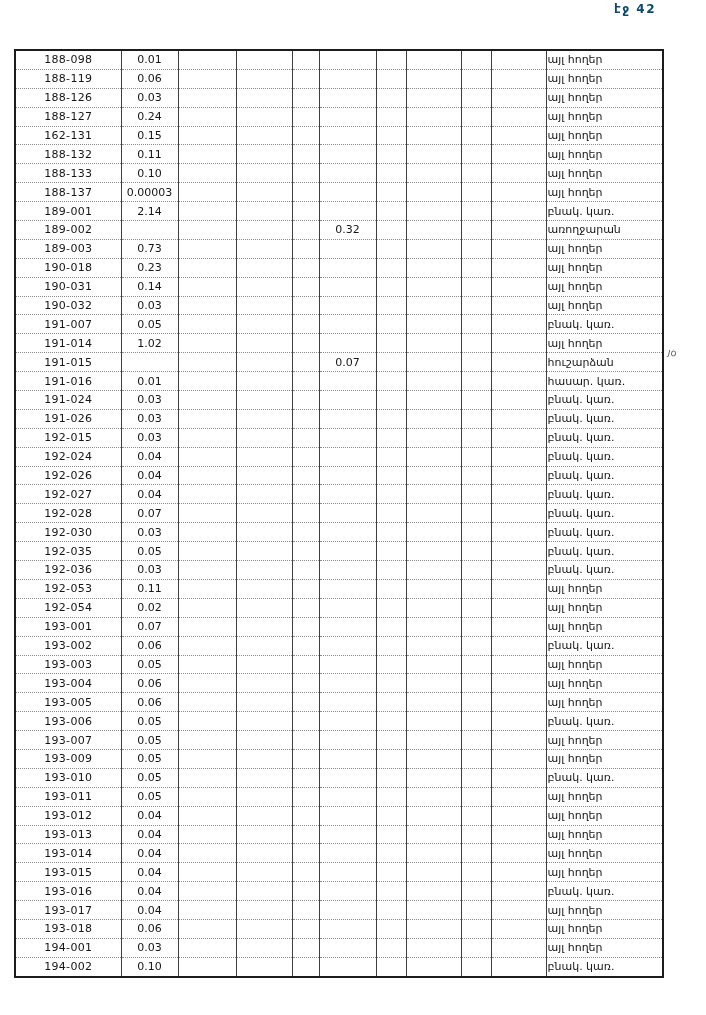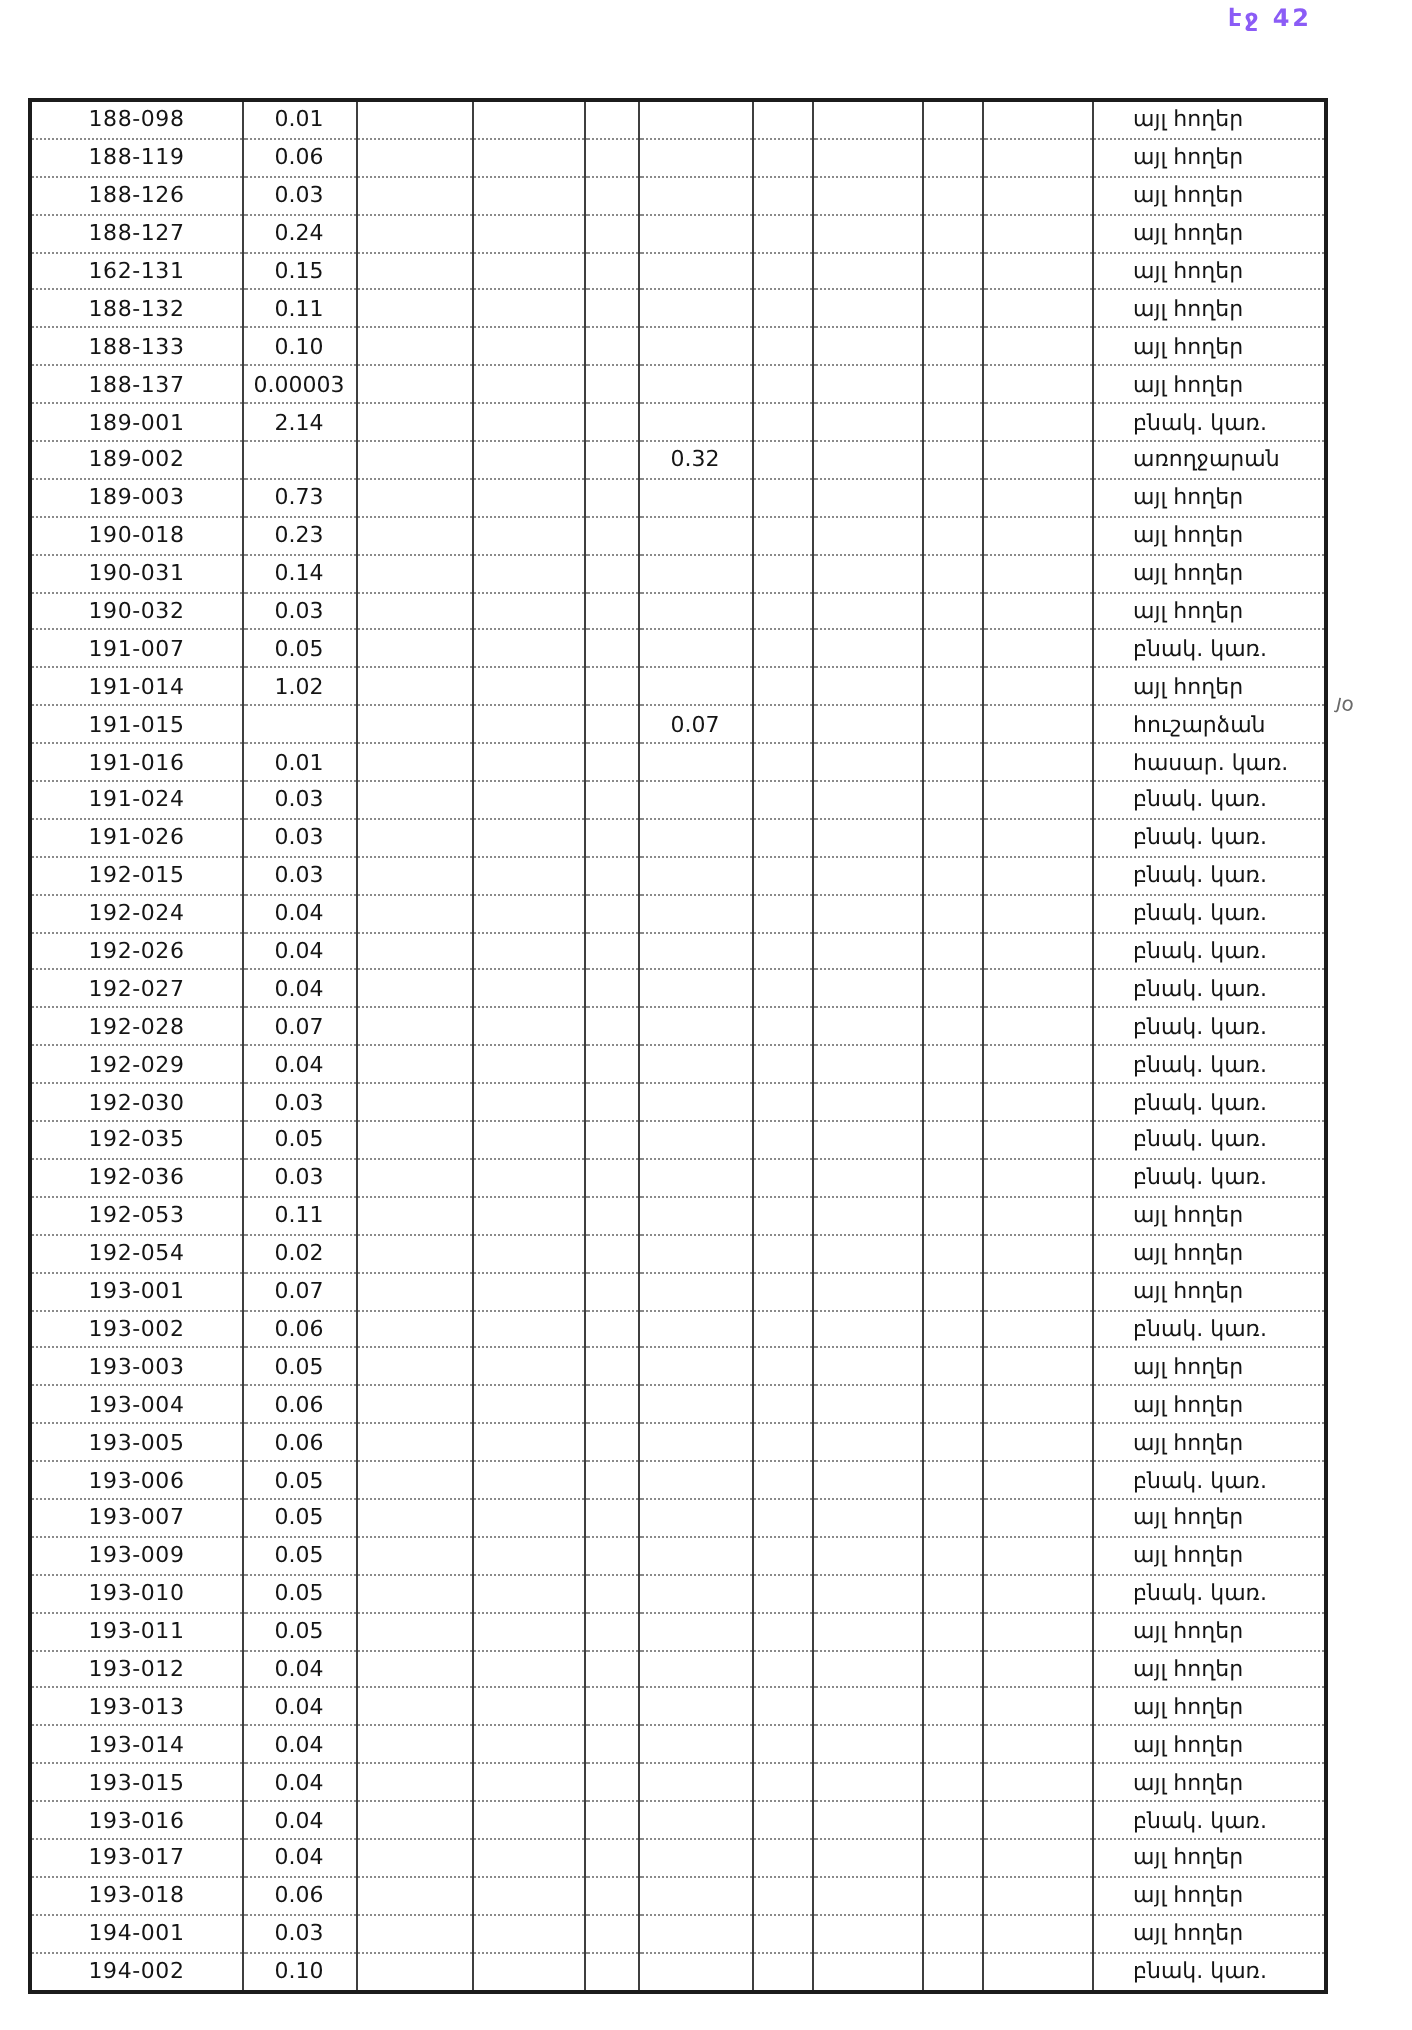--- a/index.html
+++ b/index.html
@@ -17,21 +17,21 @@
     inset: 0;
     background: #ffffff;
   }
   .page-num {
     position: absolute;
     top: 2px;
     left: 614px;
     font-size: 12px;
     font-weight: bold;
     letter-spacing: 1.5px;
-    color: #8b5cf6;
+    color: #0c4a6e;
   }
   table.records {
     position: absolute;
     left: 14px;
     top: 21px;
     width: 650px;
     border-collapse: collapse;
     table-layout: fixed;
     border: 2px solid #1c1c1c;
     margin-top: 28px;
@@ -45,21 +45,21 @@
     font-size: 11px;
     line-height: 17px;
     text-align: center;
     padding: 0 1px;
     overflow: hidden;
     white-space: nowrap;
     color: #151515;
   }
   table.records td.label {
     text-align: left;
-    padding-left: 20px;
+    padding-left: 1px;
   }
   table.records td.code {
     letter-spacing: 0.3px;
   }
   .margin-note {
     position: absolute;
     left: 668px;
     top: 347px;
     font-size: 10px;
     color: #6a6a6a;
@@ -407,33 +407,20 @@
           <td></td>
           <td></td>
           <td></td>
           <td></td>
           <td></td>
           <td></td>
           <td></td>
           <td class="label">բնակ. կառ.</td>
         </tr>
         <tr>
-          <td class="code">192-029</td>
-          <td>0.04</td>
-          <td></td>
-          <td></td>
-          <td></td>
-          <td></td>
-          <td></td>
-          <td></td>
-          <td></td>
-          <td></td>
-          <td class="label">բնակ. կառ.</td>
-        </tr>
-        <tr>
           <td class="code">192-030</td>
           <td>0.03</td>
           <td></td>
           <td></td>
           <td></td>
           <td></td>
           <td></td>
           <td></td>
           <td></td>
           <td></td>

